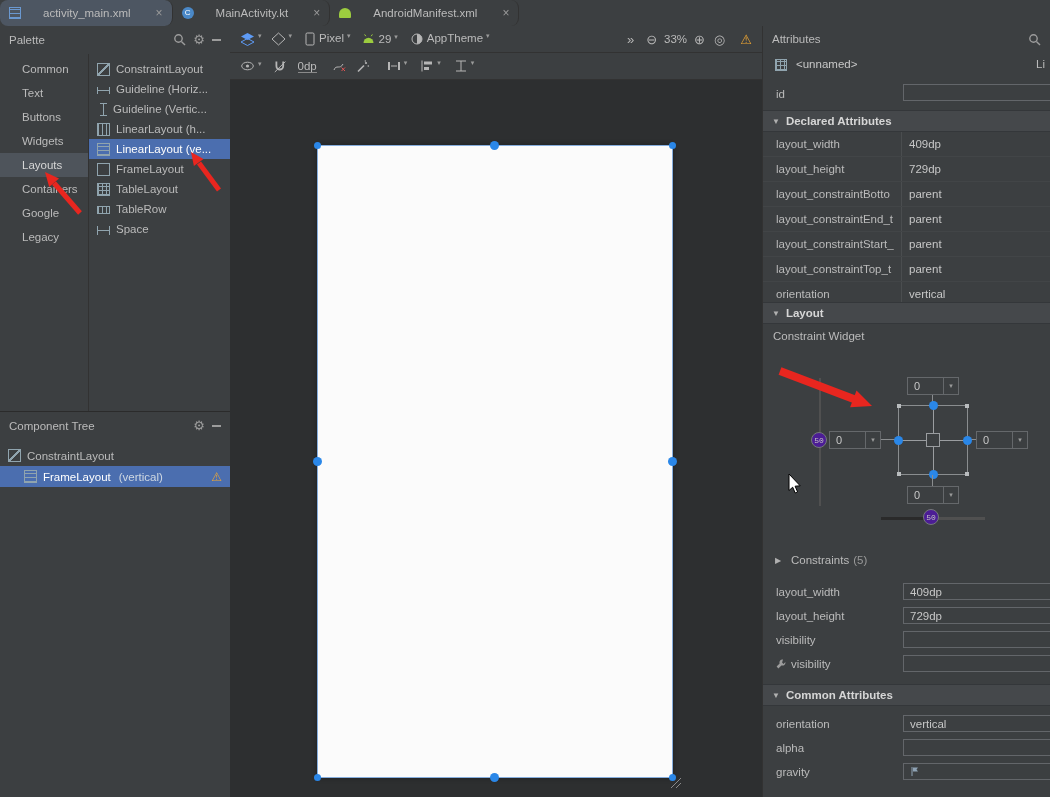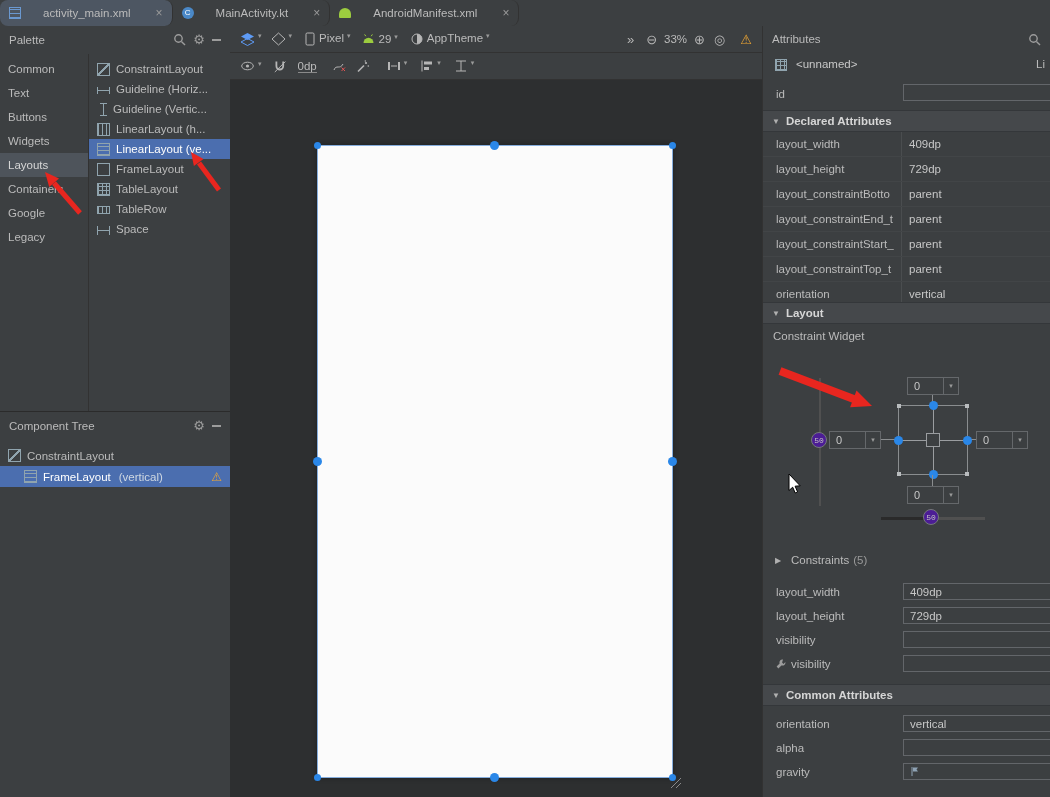--- a/index.html
+++ b/index.html
@@ -24,21 +24,21 @@
   .panel-header{height:27px;display:flex;align-items:center;gap:7px;padding:0 9px;
        font-size:11.5px;color:#bbb;}
   .ph-title{flex:1;}
   .hicon{color:#9c9c9c;font-size:13px;line-height:13px;}
   .minus{display:inline-block;width:9px;height:2px;background:#9c9c9c;}
 
   
   .palette{position:absolute;left:0;top:26px;width:230px;height:385px;background:#3c3f41;
        border-right:1px solid #323232;}
   .cats{position:absolute;left:0;top:28px;width:88px;bottom:0;border-right:1px solid #323232;padding-top:3px;}
-  .cat{height:24px;line-height:24px;padding-left:8px;font-size:11.5px;white-space:nowrap;}
+  .cat{height:24px;line-height:24px;padding-left:22px;font-size:11.5px;white-space:nowrap;}
   .cat.sel{background:#4e545b;color:#d6d6d6;}
   .cmps{position:absolute;left:89px;top:28px;right:0;bottom:0;padding-top:5px;}
   .cmp{height:20px;display:flex;align-items:center;gap:6px;padding-left:8px;font-size:11.5px;white-space:nowrap;}
   .cmp.sel{background:#4b6eaf;color:#fff;}
   .cmp-icon{width:13px;height:13px;box-sizing:border-box;flex:none;}
   .ci-constraint{border:1px solid #90a4ae;background:linear-gradient(135deg,transparent 44%,#90a4ae 44% 56%,transparent 56%);}
   .ci-guide-h{height:7px;margin-top:3px;border-left:1px solid #90a4ae;border-right:1px solid #90a4ae;
        background:linear-gradient(#90a4ae,#90a4ae) center/100% 1px no-repeat;}
   .ci-guide-v{width:7px;margin-left:3px;border-top:1px solid #90a4ae;border-bottom:1px solid #90a4ae;
        background:linear-gradient(#90a4ae,#90a4ae) center/1px 100% no-repeat;}

